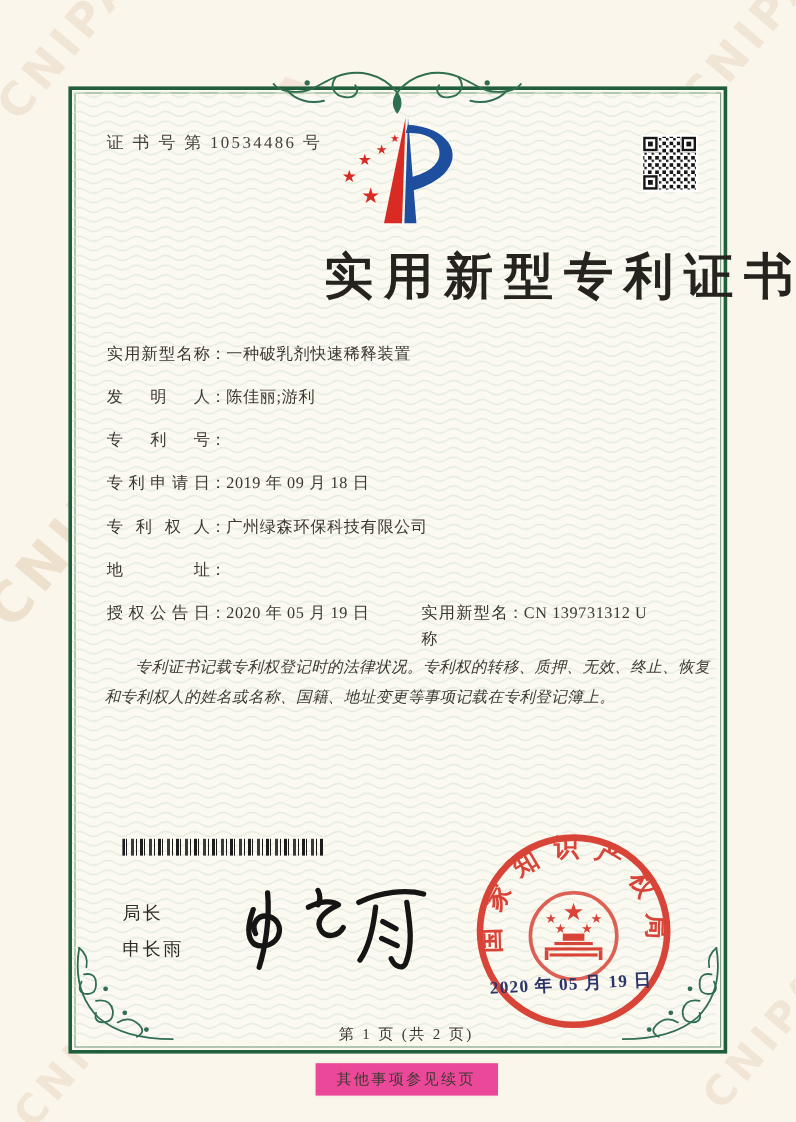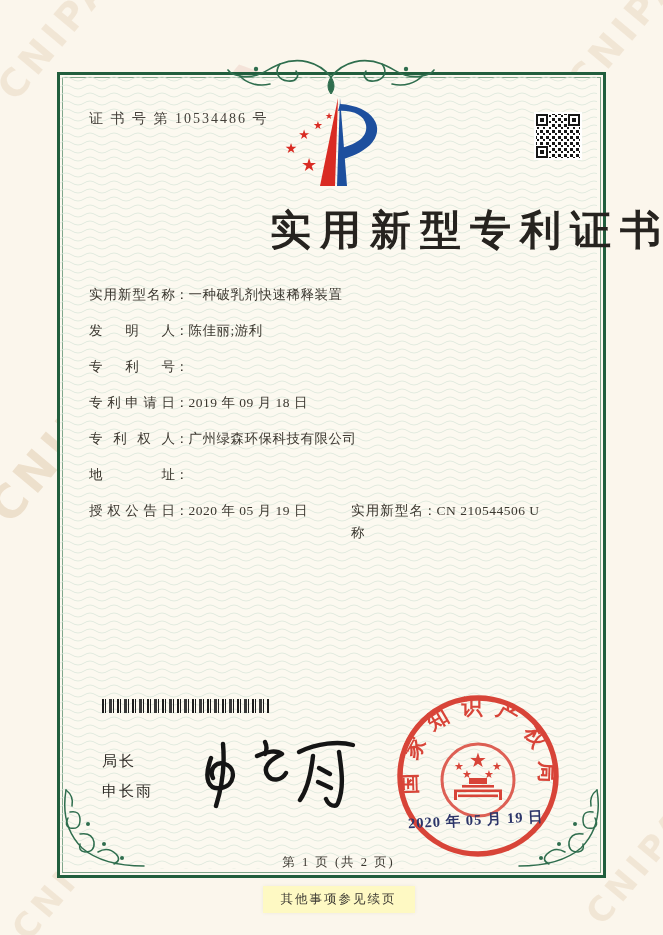--- a/index.html
+++ b/index.html
@@ -65,21 +65,21 @@
   .signature{position:absolute;left:182px;top:726px;}
   .seal{position:absolute;left:383px;top:688px;opacity:.93;}
   .seal-date{
     position:absolute;left:401px;top:810px;width:160px;
     font-size:14.5px;font-weight:bold;color:#2c3569;letter-spacing:1px;
     transform:rotate(-3deg);font-family:"Liberation Serif",serif;
   }
   .page-footer{position:absolute;left:0;top:854px;width:663px;text-align:center;font-size:12.5px;color:#3b372f;letter-spacing:2px;}
   .note-box{
     position:absolute;left:50%;top:886px;transform:translateX(-50%);
-    background:#fef9c3;padding:5px 18px;font-size:12.5px;letter-spacing:2px;color:#3d3a33;
+    background:#ec4899;padding:5px 18px;font-size:12.5px;letter-spacing:2px;color:#3d3a33;
     box-shadow:0 0 4px rgba(0,0,0,.06);
   }
 </style>
 </head>
 <body>
 
 <div class="wm pink" style="left:130px;top:100px;font-size:40px;">CNIPA</div>
 <div class="wm" style="left:-22px;top:14px;font-size:38px;">CNIPA</div>
 <div class="wm" style="left:548px;top:8px;font-size:38px;">CNIPA</div>
 <div class="wm" style="left:-34px;top:420px;font-size:46px;opacity:.26;">CNIPA</div>
@@ -214,26 +214,27 @@
       <span class="flabel">地址</span>
         <span class="fcolon">：</span>
     </div>
     <div class="frow">
       <span class="flabel">授权公告日</span>
         <span class="fcolon">：</span>
         <span class="fvalue">2020 年 05 月 19 日</span>
       <span class="grant2">
         <span class="flabel">实用新型名称</span>
           <span class="fcolon">：</span>
-          <span class="fvalue">CN 210544506 U</span>
+          <span class="fvalue">CN 139731312 U</span>
       </span>
     </div>
   </div>
 
   <div class="paras">
+    <p>专利证书记载专利权登记时的法律状况。专利权的转移、质押、无效、终止、恢复和专利权人的姓名或名称、国籍、地址变更等事项记载在专利登记簿上。</p>
   </div>
 
   <div class="barcode"></div>
 
   <div class="signer">
     <div>局长</div>
     <div>申长雨</div>
   </div>
 
   <svg class="signature" width="180" height="88" viewBox="0 0 180 88">

